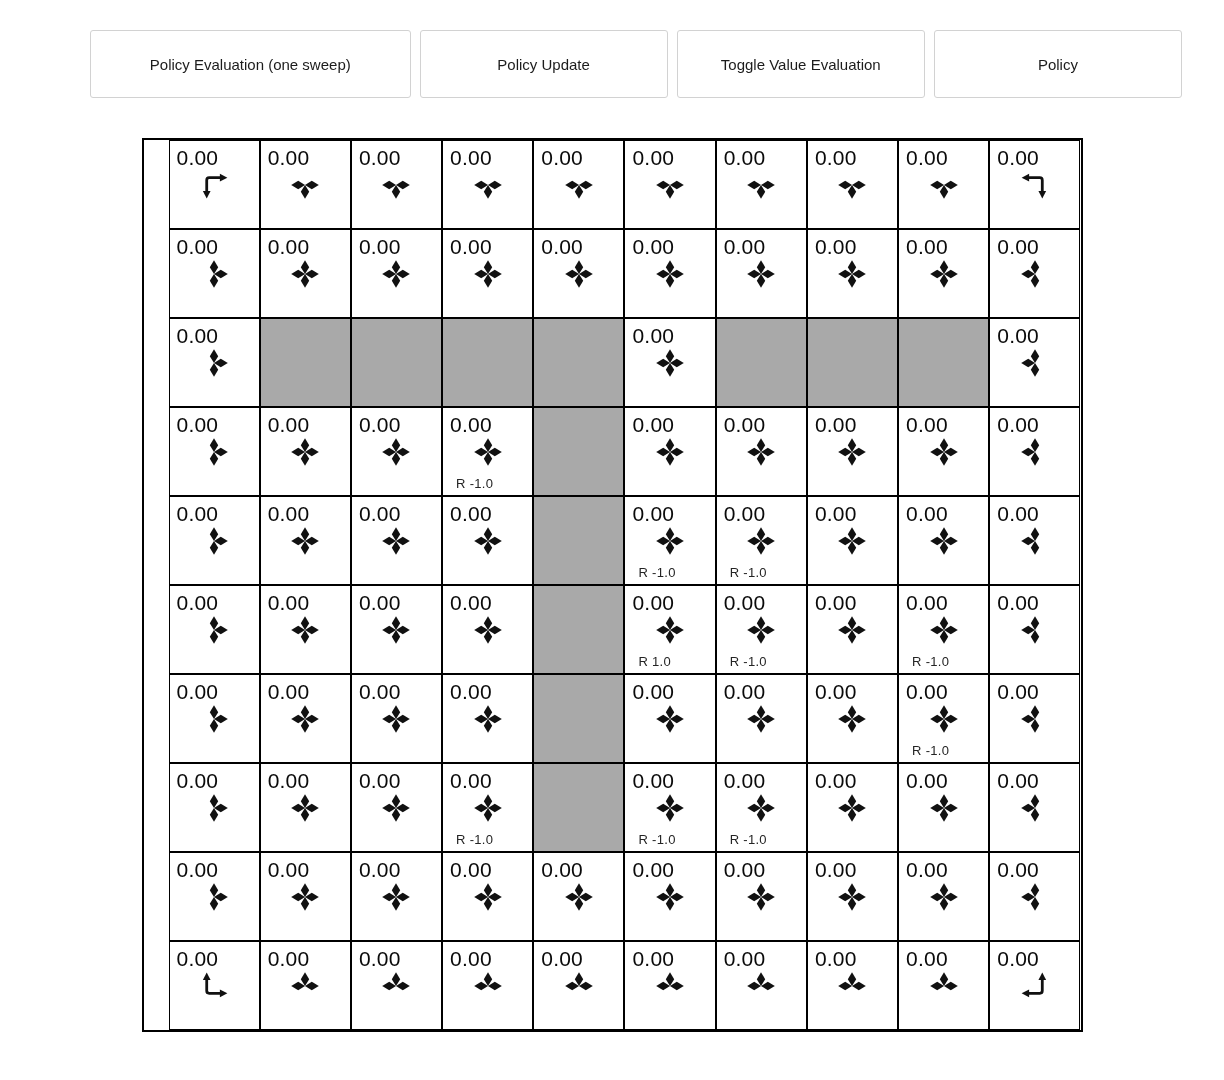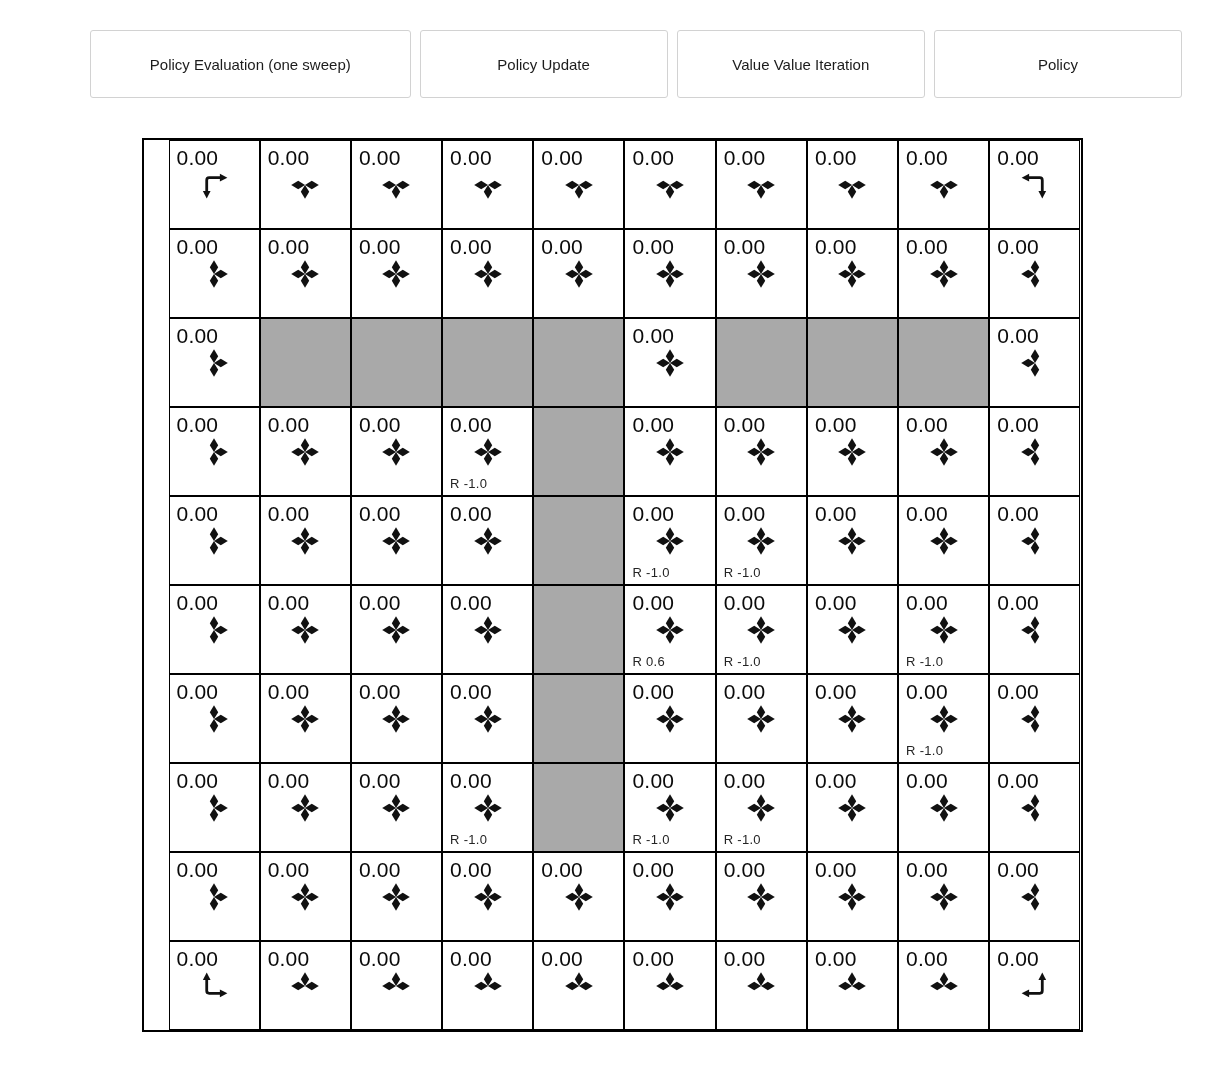--- a/index.html
+++ b/index.html
@@ -57,34 +57,34 @@
     letter-spacing: 0.2px;
   }
   .arrowbox {
     display: flex;
     justify-content: center;
     margin-top: 1px;
     height: 30px;
   }
   .reward {
     position: absolute;
-    left: 7px;
+    left: 13px;
     bottom: 4px;
     font-size: 13px;
     color: #242424;
     letter-spacing: 0.3px;
   }
 </style>
 </head>
 <body>
 
 <div class="toolbar">
   <button class="wide">Policy Evaluation (one sweep)</button>
   <button class="std">Policy Update</button>
-  <button class="std">Value Value Iteration</button>
+  <button class="std">Toggle Value Evaluation</button>
   <button class="std">Policy</button>
 </div>
 
 <div class="grid" id="grid">
     <div class="cell">
       <span class="value">0.00</span>
       <div class="arrowbox">
         <svg width="30" height="30" viewBox="0 0 28 28">
           <path d="M7.2,20 L7.2,9.5 Q7.2,7.2 9.5,7.2 L20,7.2" fill="none" stroke="#111" stroke-width="2.6"></path>
           <polygon points="19.5,3.6 26.5,7.2 19.5,10.8" fill="#111"></polygon>
@@ -574,21 +574,21 @@
     <div class="cell">
       <span class="value">0.00</span>
       <div class="arrowbox">
         <svg width="30" height="30" viewBox="0 0 30 30">
           <path d="M15,15 L10.8,8.2 L15,1.2 L19.2,8.2 Z" fill="#111" transform="rotate(0 15 15)"></path>
           <path d="M15,15 L10.8,8.2 L15,1.2 L19.2,8.2 Z" fill="#111" transform="rotate(180 15 15)"></path>
           <path d="M15,15 L10.8,8.2 L15,1.2 L19.2,8.2 Z" fill="#111" transform="rotate(270 15 15)"></path>
           <path d="M15,15 L10.8,8.2 L15,1.2 L19.2,8.2 Z" fill="#111" transform="rotate(90 15 15)"></path>
         </svg>
       </div>
-      <span class="reward">R 0.6</span>
+      <span class="reward">R 1.0</span>
     </div>
     <div class="cell">
       <span class="value">0.00</span>
       <div class="arrowbox">
         <svg width="30" height="30" viewBox="0 0 30 30">
           <path d="M15,15 L10.8,8.2 L15,1.2 L19.2,8.2 Z" fill="#111" transform="rotate(0 15 15)"></path>
           <path d="M15,15 L10.8,8.2 L15,1.2 L19.2,8.2 Z" fill="#111" transform="rotate(180 15 15)"></path>
           <path d="M15,15 L10.8,8.2 L15,1.2 L19.2,8.2 Z" fill="#111" transform="rotate(270 15 15)"></path>
           <path d="M15,15 L10.8,8.2 L15,1.2 L19.2,8.2 Z" fill="#111" transform="rotate(90 15 15)"></path>
         </svg>

